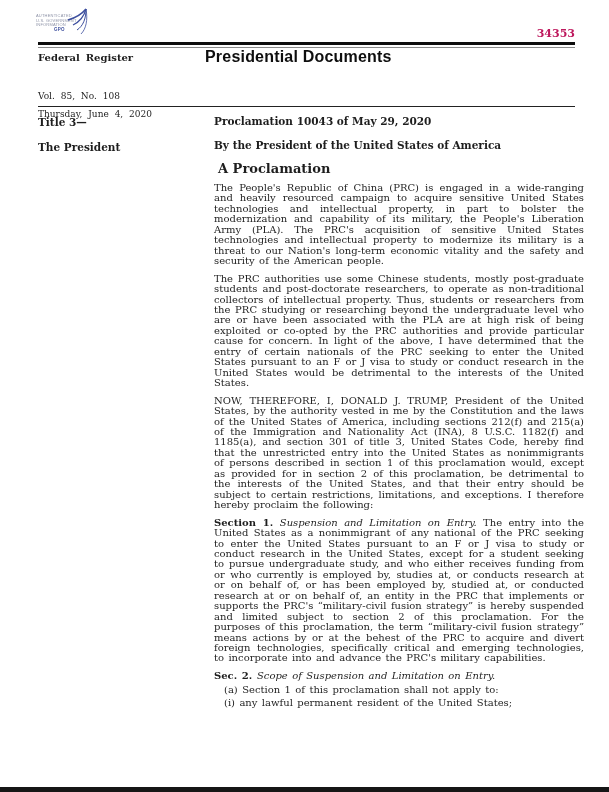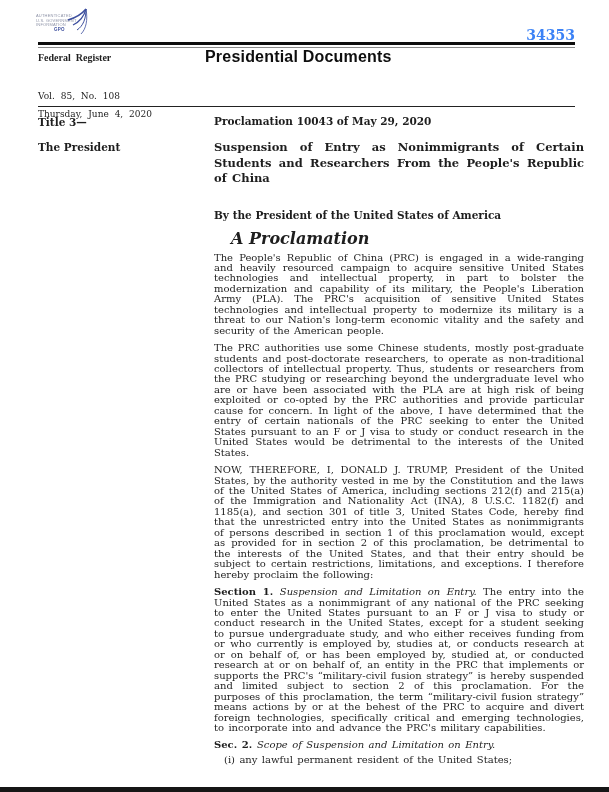--- a/index.html
+++ b/index.html
@@ -8,44 +8,44 @@
     font-family:"DejaVu Serif", serif; color:#1e1e1e; overflow:hidden;
   }
   
   .gpo-logo { position:absolute; left:36px; top:8px; width:52px; height:30px; }
   .gpo-text { position:absolute; left:0; top:6px; font-size:4px; line-height:4.6px;
               color:#8f94a8; letter-spacing:.2px; font-family:"Liberation Sans", sans-serif; }
   .gpo-abbr { color:#3c4e9e; font-weight:bold; font-size:4.5px; margin-left:18px; }
   .gpo-swoosh { position:absolute; right:0; top:0; }
   
   .page-number { position:absolute; right:34px; top:27px; font-weight:bold;
-                 font-size:14px; color:#3b82f6; }
+                 font-size:11px; color:#be185d; }
   .rule { position:absolute; left:38px; right:34px; background:#0d0d0d; }
   .rule-thick { top:42px; height:2.6px; }
   .rule-thin  { top:46.6px; height:1px; background:#8a8a8a; }
   .rule-mast  { top:105.5px; height:1.7px; background:#222; }
   .journal-name { position:absolute; left:38px; top:52px; font-weight:bold;
-                  font-size:10px; word-spacing:2.5px;font-family:Liberation Serif, serif; }
+                  font-size:10px; word-spacing:2.5px; }
   .masthead-title { position:absolute; left:205px; top:48px;
                     font-family:"Liberation Sans", sans-serif; font-weight:bold;
                     font-size:16px; color:#0e0e0e; letter-spacing:.2px; }
   .meta-line { position:absolute; left:38px; font-size:9px; word-spacing:3px; color:#232323;margin-top:20px; }
   .volume-line { top:71px; }
   .date-line   { top:89px; }
   
   .side-label { position:absolute; left:38px; font-weight:bold; font-size:10.5px; }
   .side-title     { top:116px; }
   .side-president { top:141px; }
   
   .main-col { position:absolute; left:214px; top:116px; width:370px; }
   .procl-line { font-weight:bold; font-size:10.5px; line-height:11px; margin:0 0 13px 0; }
   .doc-title { font-weight:bold; font-size:11.5px; line-height:15.5px;
                text-align:justify; word-spacing:1.5px; margin:0 0 23px 0; }
   .byline  { font-weight:bold; font-size:10.5px; line-height:11px; margin:0 0 12px 0; }
-  .heading { font-weight:bold; font-size:16px; line-height:11px; margin:0 0 9px 17px;font-style:italic; }
+  .heading { font-weight:bold; font-size:13px; line-height:11px; margin:0 0 9px 4px; }
   .body-p { font-size:10px; line-height:10.45px; text-align:justify;
             word-spacing:1.2px; margin:0 0 7px 0; }
   .body-p b { font-weight:bold; }
   .body-p i { font-style:italic; }
   .sec2-line { margin-bottom:4px; }
   .clause { text-indent:10px; margin-bottom:2.5px; }
   
   .bottom-edge { position:absolute; left:0; right:0; bottom:0; height:5px; background:#161616; }
 </style>
 </head>
@@ -76,29 +76,29 @@
   <div class="masthead-title">Presidential Documents</div>
   <div class="meta-line volume-line">Vol. 85, No. 108</div>
   <div class="meta-line date-line">Thursday, June 4, 2020</div>
   <div class="rule rule-mast"></div>
 
   <div class="side-label side-title">Title 3—</div>
   <div class="side-label side-president">The President</div>
 
   <div class="main-col">
     <p class="procl-line">Proclamation 10043 of May 29, 2020</p>
-    <p class="doc-title">Suspension of Entry as Nonimmigrants of Certain Students and Researchers From the People's Republic of China</p>
     <p class="byline">By the President of the United States of America</p>
     <p class="heading">A Proclamation</p>
 
     <p class="body-p">The People's Republic of China (PRC) is engaged in a wide-ranging and heavily resourced campaign to acquire sensitive United States technologies and intellectual property, in part to bolster the modernization and capability of its military, the People's Liberation Army (PLA). The PRC's acquisition of sensitive United States technologies and intellectual property to modernize its military is a threat to our Nation's long-term economic vitality and the safety and security of the American people.</p>
     <p class="body-p">The PRC authorities use some Chinese students, mostly post-graduate students and post-doctorate researchers, to operate as non-traditional collectors of intellectual property. Thus, students or researchers from the PRC studying or researching beyond the undergraduate level who are or have been associated with the PLA are at high risk of being exploited or co-opted by the PRC authorities and provide particular cause for concern. In light of the above, I have determined that the entry of certain nationals of the PRC seeking to enter the United States pursuant to an F or J visa to study or conduct research in the United States would be detrimental to the interests of the United States.</p>
     <p class="body-p">NOW, THEREFORE, I, DONALD J. TRUMP, President of the United States, by the authority vested in me by the Constitution and the laws of the United States of America, including sections 212(f) and 215(a) of the Immigration and Nationality Act (INA), 8 U.S.C. 1182(f) and 1185(a), and section 301 of title 3, United States Code, hereby find that the unrestricted entry into the United States as nonimmigrants of persons described in section 1 of this proclamation would, except as provided for in section 2 of this proclamation, be detrimental to the interests of the United States, and that their entry should be subject to certain restrictions, limitations, and exceptions. I therefore hereby proclaim the following:</p>
 
     <p class="body-p"><b>Section 1. </b><i>Suspension and Limitation on Entry. </i><span>The entry into the United States as a nonimmigrant of any national of the PRC seeking to enter the United States pursuant to an F or J visa to study or conduct research in the United States, except for a student seeking to pursue undergraduate study, and who either receives funding from or who currently is employed by, studies at, or conducts research at or on behalf of, or has been employed by, studied at, or conducted research at or on behalf of, an entity in the PRC that implements or supports the PRC's “military-civil fusion strategy” is hereby suspended and limited subject to section 2 of this proclamation. For the purposes of this proclamation, the term “military-civil fusion strategy” means actions by or at the behest of the PRC to acquire and divert foreign technologies, specifically critical and emerging technologies, to incorporate into and advance the PRC's military capabilities.</span></p>
 
     <p class="body-p sec2-line"><b>Sec. 2. </b><i>Scope of Suspension and Limitation on Entry.</i></p>
 
+    <p class="body-p clause">(a) Section 1 of this proclamation shall not apply to:</p>
     <p class="body-p clause">(i) any lawful permanent resident of the United States;</p>
   </div>
 
   <div class="bottom-edge"></div>
 </div>
 
 </body></html>

